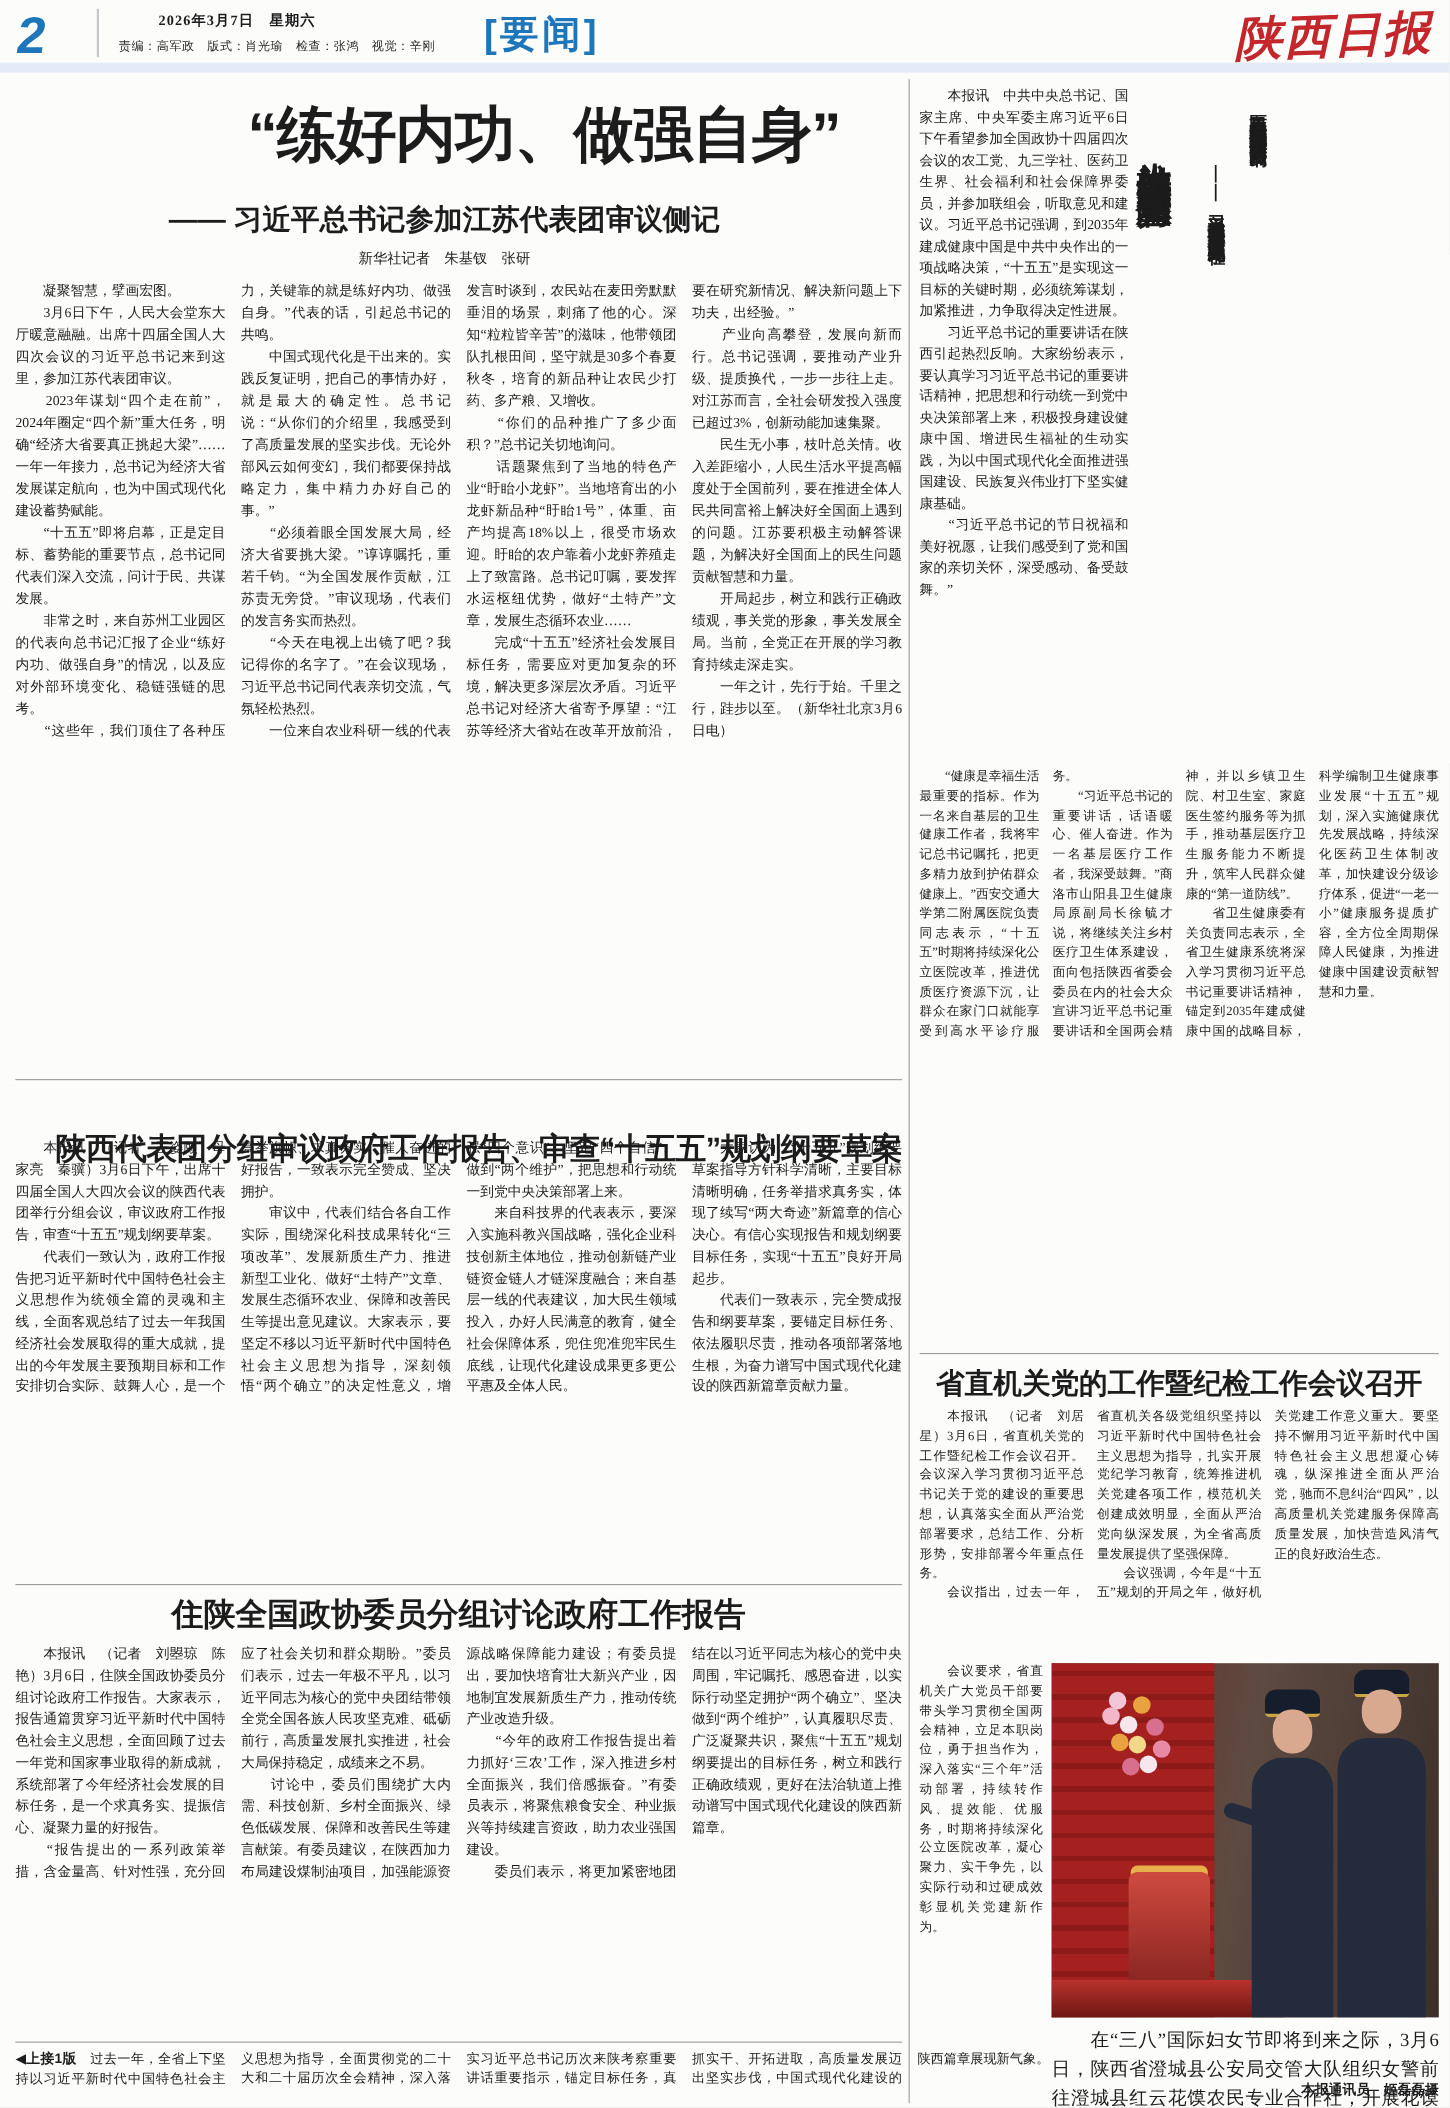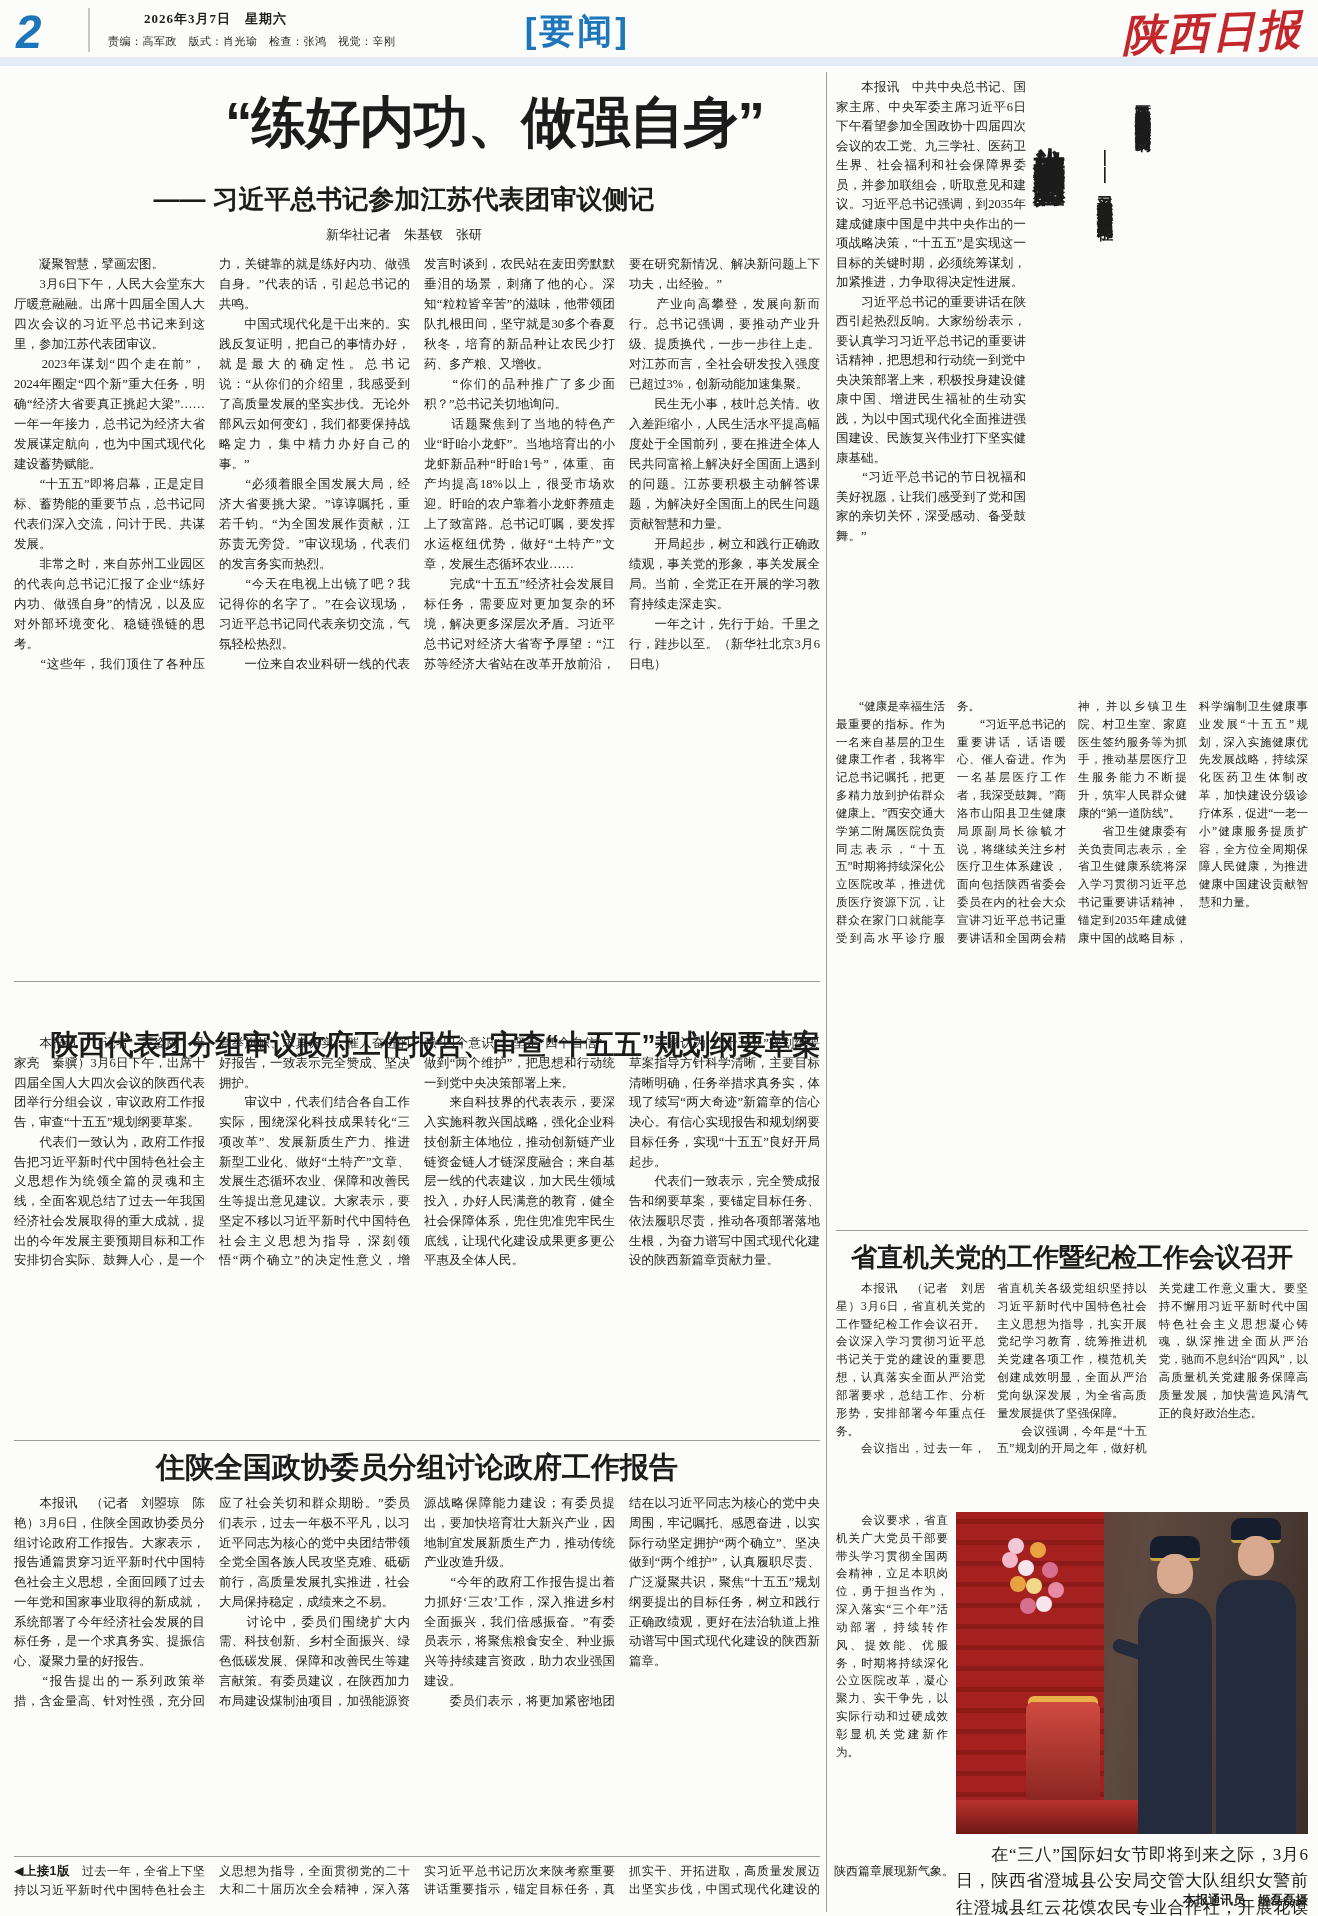--- a/index.html
+++ b/index.html
@@ -5,21 +5,21 @@
   html,body{margin:0;padding:0;background:#e8e8e4;}
   .page{position:relative;width:1318px;height:1916px;margin:0 auto;background:#fcfcfa;
         font-family:"Liberation Serif","DejaVu Serif",serif;color:#1c1c1c;overflow:hidden;}
   .abs{position:absolute;}
   
   .pagenum{left:16px;top:4px;font-family:"Liberation Sans","DejaVu Sans",sans-serif;
            font-size:47px;font-weight:900;color:var(--accent_blue,#1e76ba);transform:skewX(-8deg);}
   .hdr-vrule{left:88px;top:8px;width:2px;height:44px;background:#c5c9ce;}
   .hdr-date{left:108px;top:10px;font-size:13px;font-weight:700;letter-spacing:1px;margin-left:36px;}
   .hdr-credits{left:108px;top:34px;font-size:11px;color:#2a2a2a;letter-spacing:.5px;}
-  .hdr-section{left:440px;top:8px;width:190px;text-align:right;
+  .hdr-section{left:440px;top:8px;width:190px;text-align:left;
                font-family:"Liberation Sans","DejaVu Sans",sans-serif;
                font-size:35px;font-weight:700;color:var(--accent_blue,#1e76ba);letter-spacing:3px;}
   .masthead{right:16px;top:4px;font-size:43px;font-weight:900;font-style:italic;
             color:var(--masthead_red,#c3262b);letter-spacing:2px;transform:rotate(-2deg);
             font-family:"Liberation Serif","DejaVu Serif",serif;}
   .hdr-band{left:0;top:57px;width:1318px;height:9px;background:var(--band_blue,#e2ebf6);}
   
   .body-txt{white-space:pre-line;text-align:justify;color:#1b1b1b;}
   .hrule{height:1px;background:#9a9a9a;}
   .vrule{width:1px;background:#9a9a9a;}

